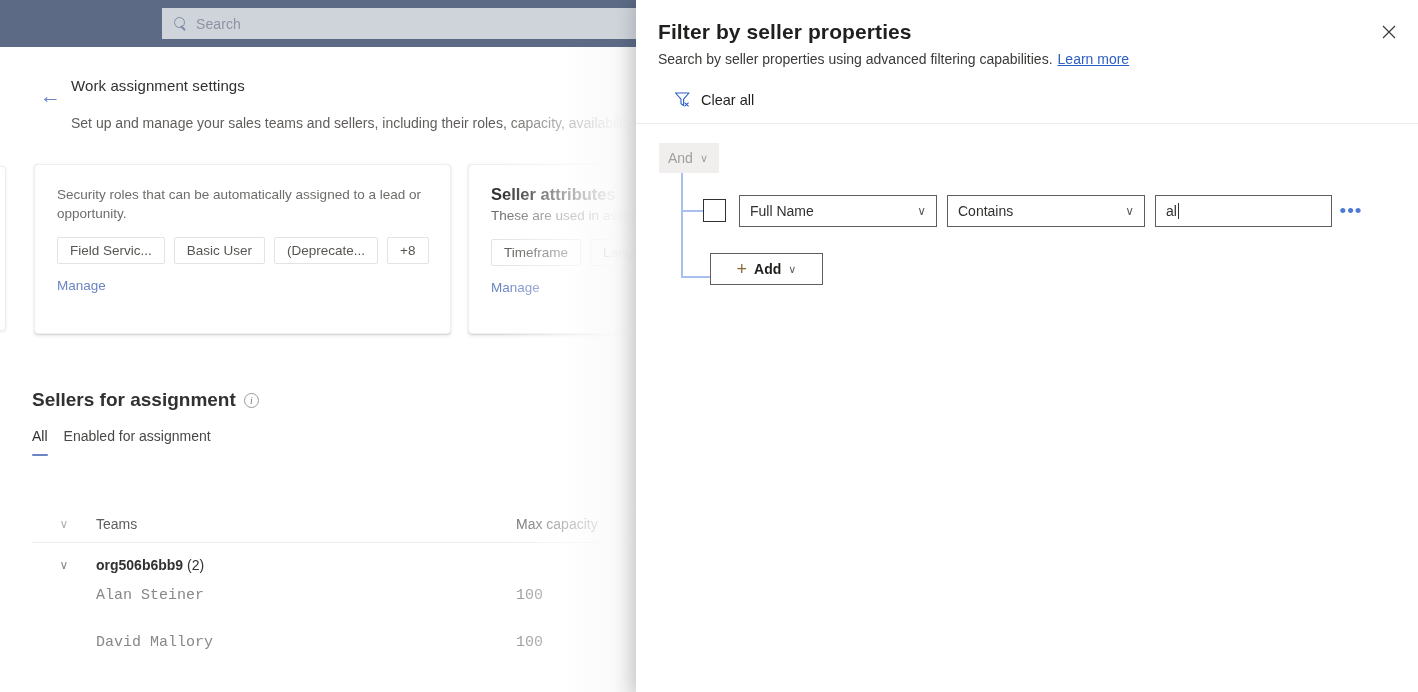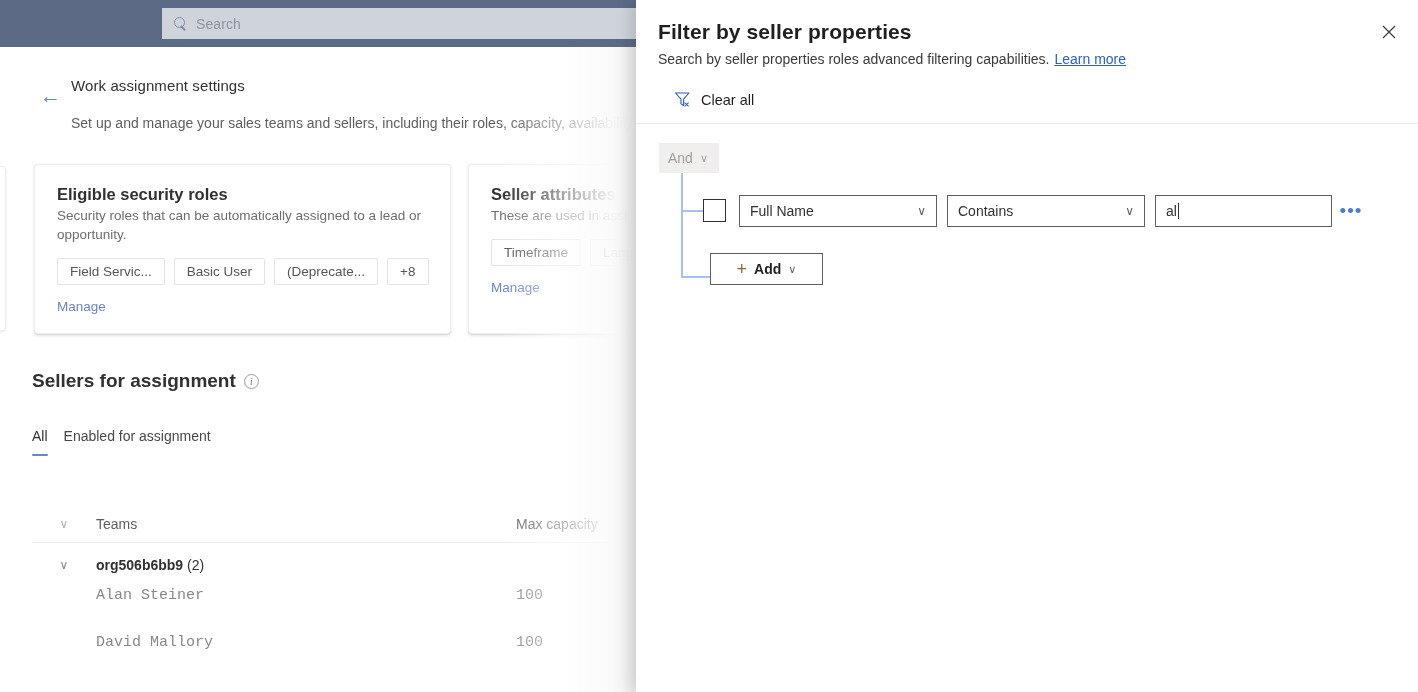--- a/index.html
+++ b/index.html
@@ -110,21 +110,21 @@
     background: #fff;
     white-space: nowrap;
   }
   .manage-link {
     display: inline-block; margin-top: 14px;
     font-size: 13.5px; color: #6b84c4;
   }
 
   
   #sellers-title {
-    position: absolute; left: 32px; top: 370px;
+    position: absolute; left: 32px; top: 389px;
     font-size: 19px; color: #323130; font-weight: 600;
     display: flex; align-items: center; gap: 8px;
   }
   .info-icon {
     width: 15px; height: 15px; border-radius: 50%;
     border: 1px solid #9b9b9b; color: #777;
     font-size: 10px; line-height: 13px; text-align: center;
     font-weight: 400; font-style: italic;
     font-family: "Liberation Serif", serif;
   }
@@ -309,21 +309,20 @@
 
     <div class="edge-card"></div>
 
     <div id="page-head">
       <div id="back-arrow">←</div>
       <div id="page-title">Work assignment settings</div>
       <div id="page-sub">Set up and manage your sales teams and sellers, including their roles, capacity, availability a</div>
     </div>
 
     <div class="card" id="card-roles">
-      <div class="card-title">Eligible security roles</div>
       <div class="card-desc">Security roles that can be automatically assigned to a lead or opportunity.</div>
       <div class="chips">
         <span class="chip">Field Servic...</span>
         <span class="chip">Basic User</span>
         <span class="chip">(Deprecate...</span>
         <span class="chip">+8</span>
       </div>
       <a class="manage-link">Manage</a>
     </div>
 
@@ -382,21 +381,21 @@
 
     <div id="panel-title">Filter by seller properties</div>
 
     <div id="panel-close">
       <svg width="14" height="14" viewBox="0 0 14 14" aria-hidden="true">
         <path d="M1 1 L13 13 M13 1 L1 13" stroke="#3b3a39" stroke-width="1.2" fill="none"></path>
       </svg>
     </div>
 
     <div id="panel-sub">
-      <span>Search by seller properties roles advanced filtering capabilities.</span><a class="learn">Learn more</a>
+      <span>Search by seller properties using advanced filtering capabilities.</span><a class="learn">Learn more</a>
     </div>
 
     <div id="clear-all">
       <span>
         <svg class="funnel-x" viewBox="0 0 17 17" aria-hidden="true">
           <path d="M1.5 2 H15 L9.6 8.2 V14.5 L7 12.8 V8.2 Z" fill="none" stroke="#2b5fc4" stroke-width="1.1" stroke-linejoin="round"></path>
           <path d="M10.6 11.6 L14.6 15.3 M14.6 11.6 L10.6 15.3" stroke="#2b5fc4" stroke-width="1.1" fill="none"></path>
         </svg>
       </span>
       <span>Clear all</span>

